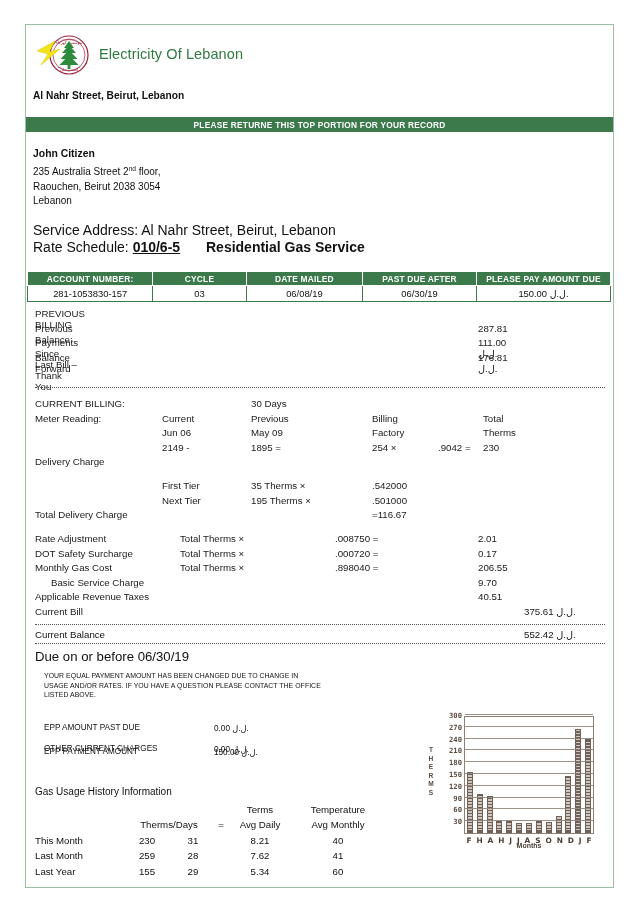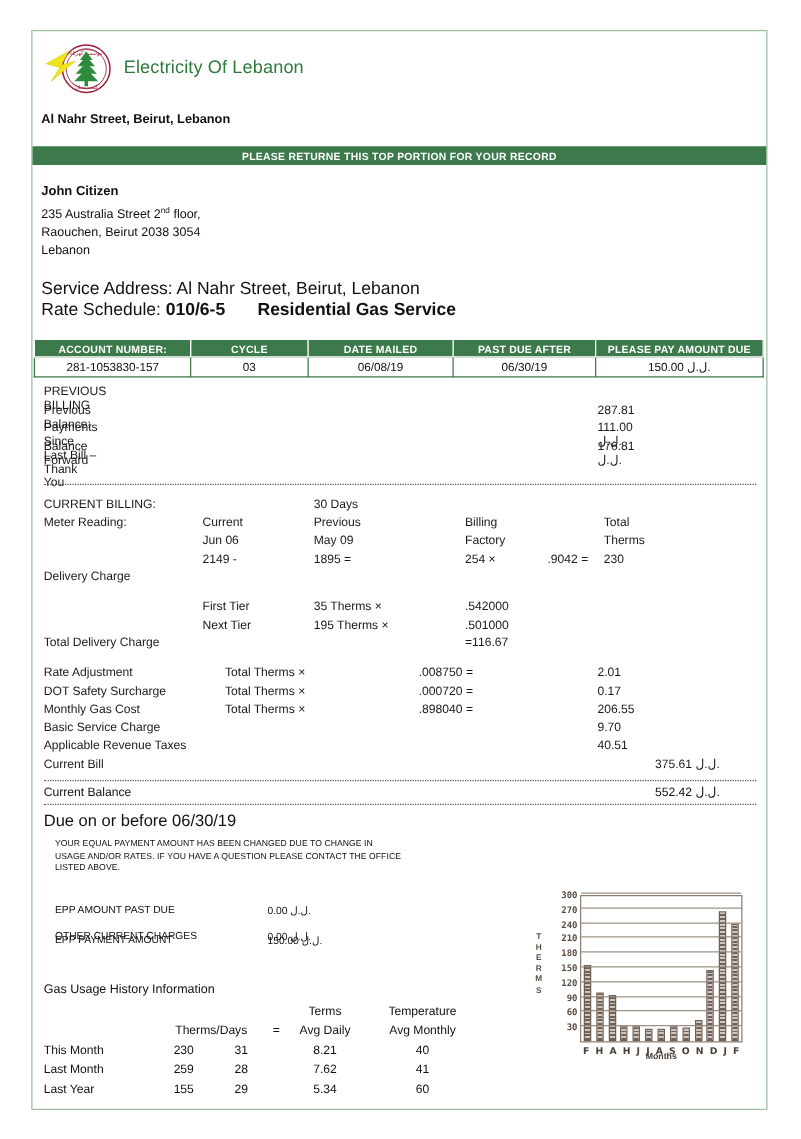--- a/index.html
+++ b/index.html
@@ -49,21 +49,21 @@
     display:flex;align-items:center;justify-content:center;
   }
 
   
   .cust{position:absolute;left:33px;top:147px;font-size:10px;line-height:14.6px;color:#111;}
   .cust .name{font-weight:bold;font-size:10.4px;}
   .cust sup{font-size:6.6px;vertical-align:super;}
 
   .svc{position:absolute;left:33px;top:222px;font-size:14px;line-height:17px;color:#111;}
   .svc .rs-label{font-weight:normal;}
-  .svc .rs-val{font-weight:bold;}
+  .svc .rs-val{font-weight:bold;text-decoration:underline;}
   .svc .rs-desc{font-weight:bold;margin-left:22px;}
 
   
   .acct{position:absolute;left:27px;top:271px;width:584px;}
   .acct table{border-collapse:collapse;width:100%;table-layout:fixed;}
   .acct th{
     background:#3c7a4b;color:#fff;font-size:8.4px;font-weight:bold;
     letter-spacing:.2px;height:13px;border:1px solid #ffffff;
     text-align:center;padding:0;
   }
@@ -310,21 +310,21 @@
       <span style="left:300px">.000720 =</span>
       <span style="left:443px">0.17</span>
     </div>
     <div class="ch-row">
       <span style="left:0">Monthly Gas Cost</span>
       <span style="left:145px">Total Therms ×</span>
       <span style="left:300px">.898040 =</span>
       <span style="left:443px">206.55</span>
     </div>
     <div class="ch-row">
-      <span style="left:0">Basic Service Charge</span>
+      <span style="left:16px">Basic Service Charge</span>
       <span style="left:443px">9.70</span>
     </div>
     <div class="ch-row">
       <span style="left:0">Applicable Revenue Taxes</span>
       <span style="left:443px">40.51</span>
     </div>
     <div class="ch-row">
       <span style="left:0">Current Bill</span>
       <span style="left:489px">375.61 ل.ل.</span>
     </div>

